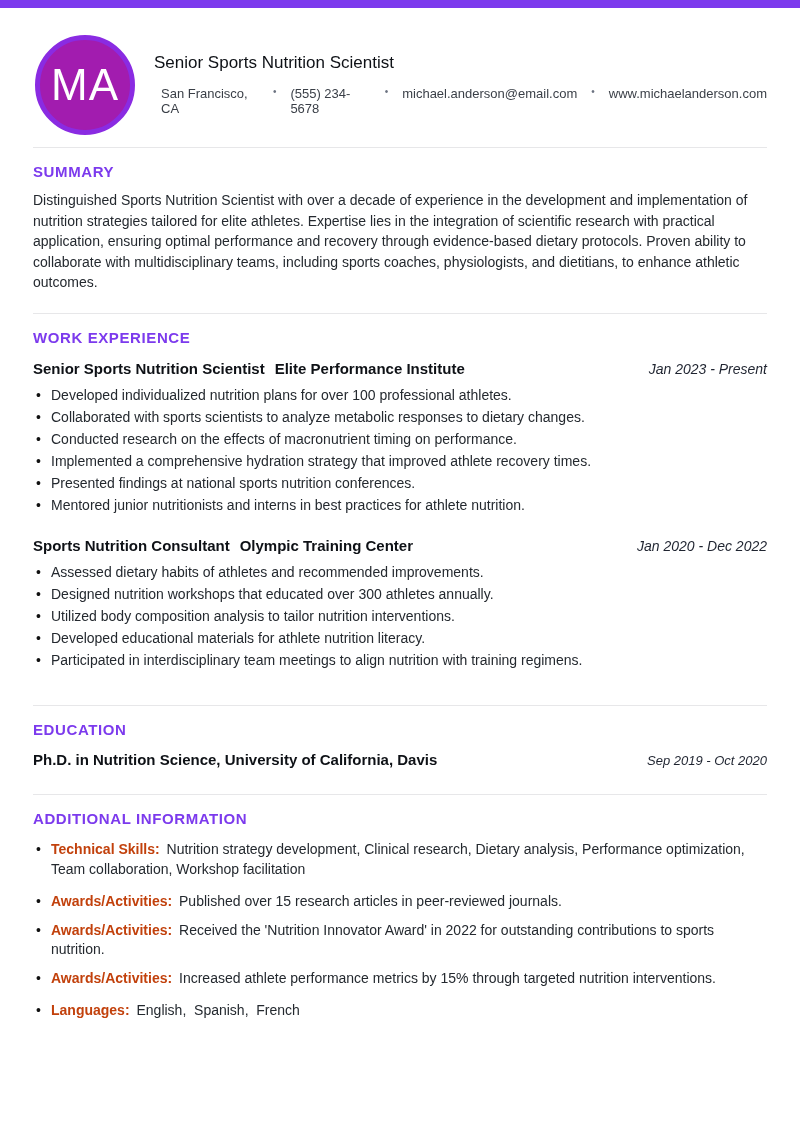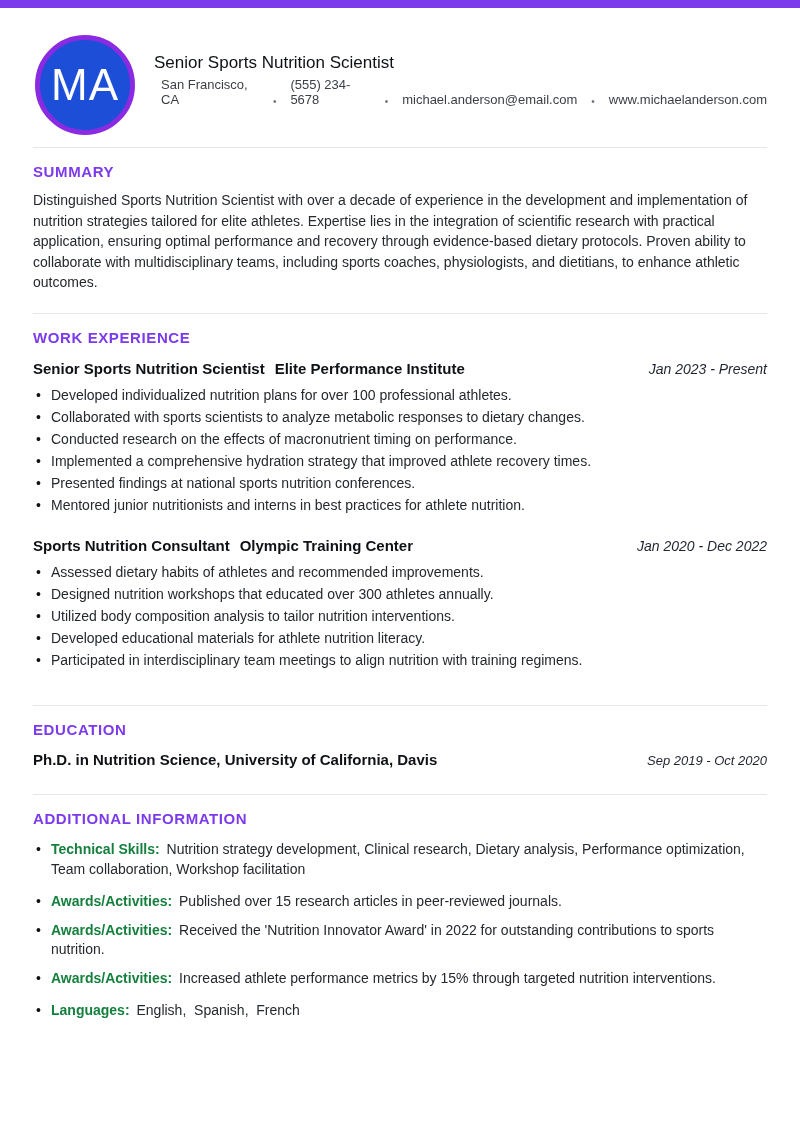--- a/index.html
+++ b/index.html
@@ -24,21 +24,21 @@
   .header {
     display: flex;
     align-items: flex-start;
     padding-top: 27px;
     padding-bottom: 12px;
   }
   .avatar {
     width: 100px;
     height: 100px;
     border-radius: 50%;
-    background: #1d4ed8;
+    background: #a21caf;
     border: 5px solid #8a2be2;
     display: flex;
     align-items: center;
     justify-content: center;
     flex: 0 0 auto;
     margin-left: 2px;
   }
   .avatar span {
     color: #ffffff;
     font-size: 44px;
@@ -56,23 +56,23 @@
     letter-spacing: 0.5px;
     line-height: 1.1;
   }
   .job-title {
     margin-top: 16px;
     font-size: 17px;
     font-weight: 500;
     color: #0e1116;
   }
   .contact-row {
-    margin-top: 4px;
-    display: flex;
-    align-items: flex-end;
+    margin-top: 13px;
+    display: flex;
+    align-items: flex-start;
     font-size: 13px;
     color: #3a3f47;
     margin-left: 7px;
   }
   .contact-row .sep {
     color: #6b7280;
     font-size: 10px;
     margin: 0 14px;
   }
   
@@ -176,21 +176,21 @@
   ul.info-list li::before {
     content: "•";
     position: absolute;
     left: 3px;
     top: 0;
     color: #111;
     font-size: 14px;
   }
   ul.info-list .label {
     font-weight: 700;
-    color: #15803d;
+    color: #c2410c;
     margin-right: 3px;
   }
   ul.info-list .text { white-space: pre-wrap; }
 </style>
 </head>
 <body>
 
 <div class="top-bar"></div>
 
 <div class="page">

